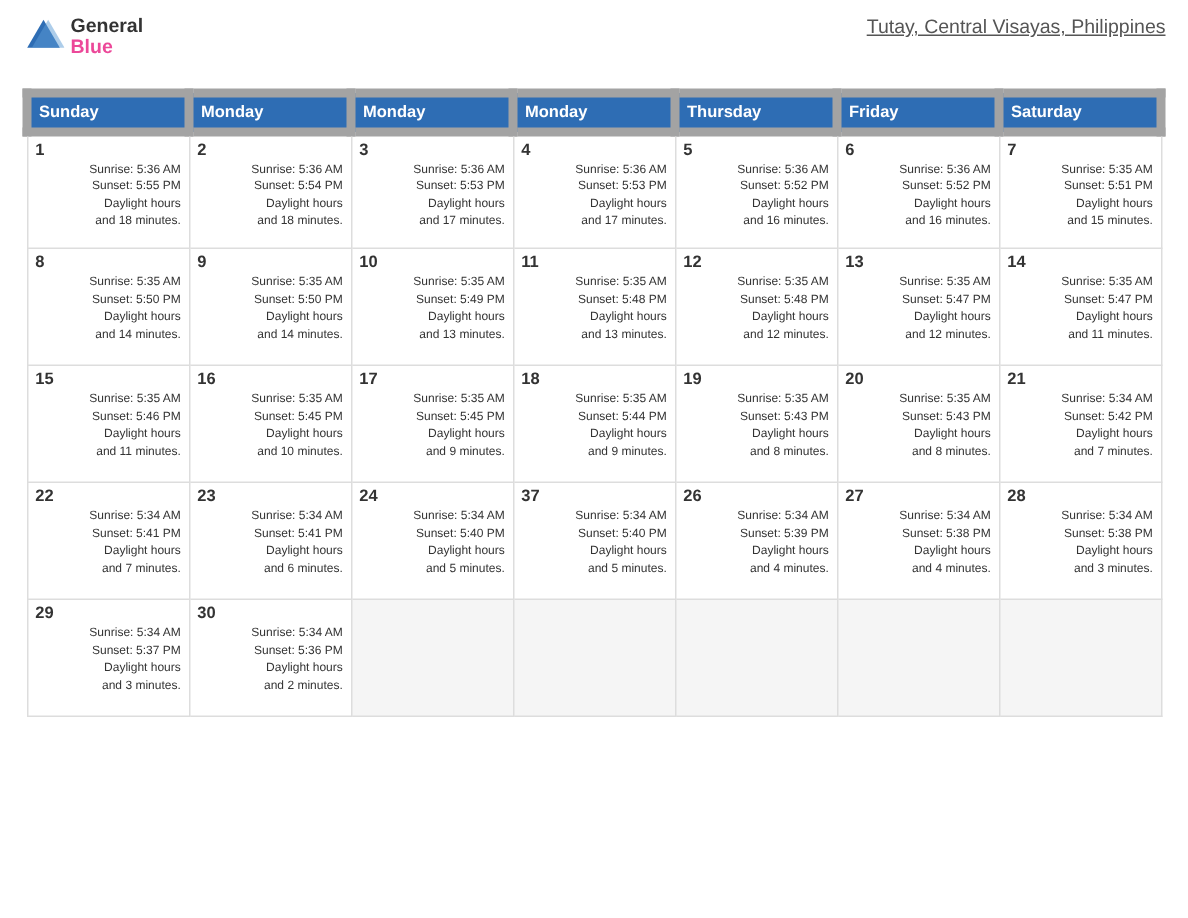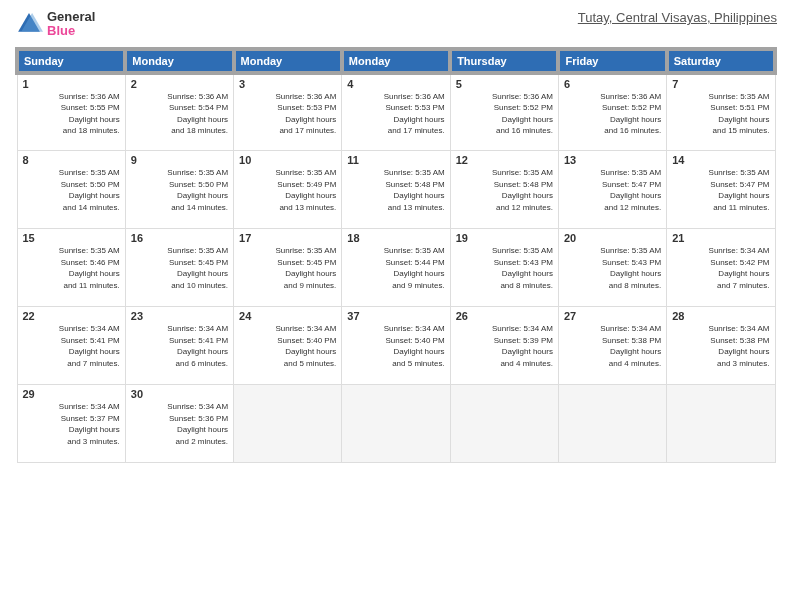--- a/index.html
+++ b/index.html
@@ -14,21 +14,21 @@
       width: 792px;
       height: 612px;
       padding: 10px 15px 10px 15px;
       display: flex;
       flex-direction: column;
     }
     .header {
       display: flex;
       justify-content: space-between;
       align-items: flex-start;
-      margin-bottom: 8px;
+      margin-bottom: 20px;
     }
     .logo {
       display: flex;
       align-items: center;
       gap: 4px;
     }
     .logo-text {
       display: flex;
       flex-direction: column;
       line-height: 1.1;
@@ -66,21 +66,21 @@
       border-collapse: collapse;
       table-layout: fixed;
     }
     .cal-table th {
       background: #2e6db4;
       color: #fff;
       font-size: 11px;
       font-weight: bold;
       padding: 4px 5px;
       text-align: left;
-      border: 4px solid #a3a3a3;
+      border: 6px solid #a3a3a3;
     }
     .cal-table td {
       vertical-align: top;
       padding: 3px 5px;
       border: 1px solid #ddd;
       font-size: 8.2px;
       color: #333;
       height: 78px;
       background: #fff;
     }

